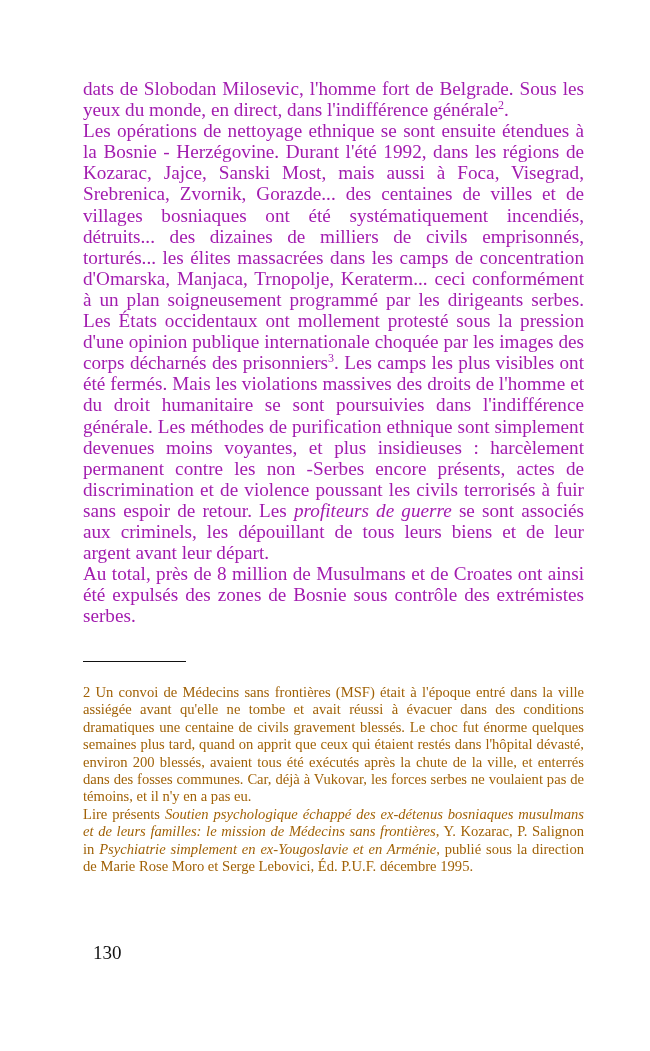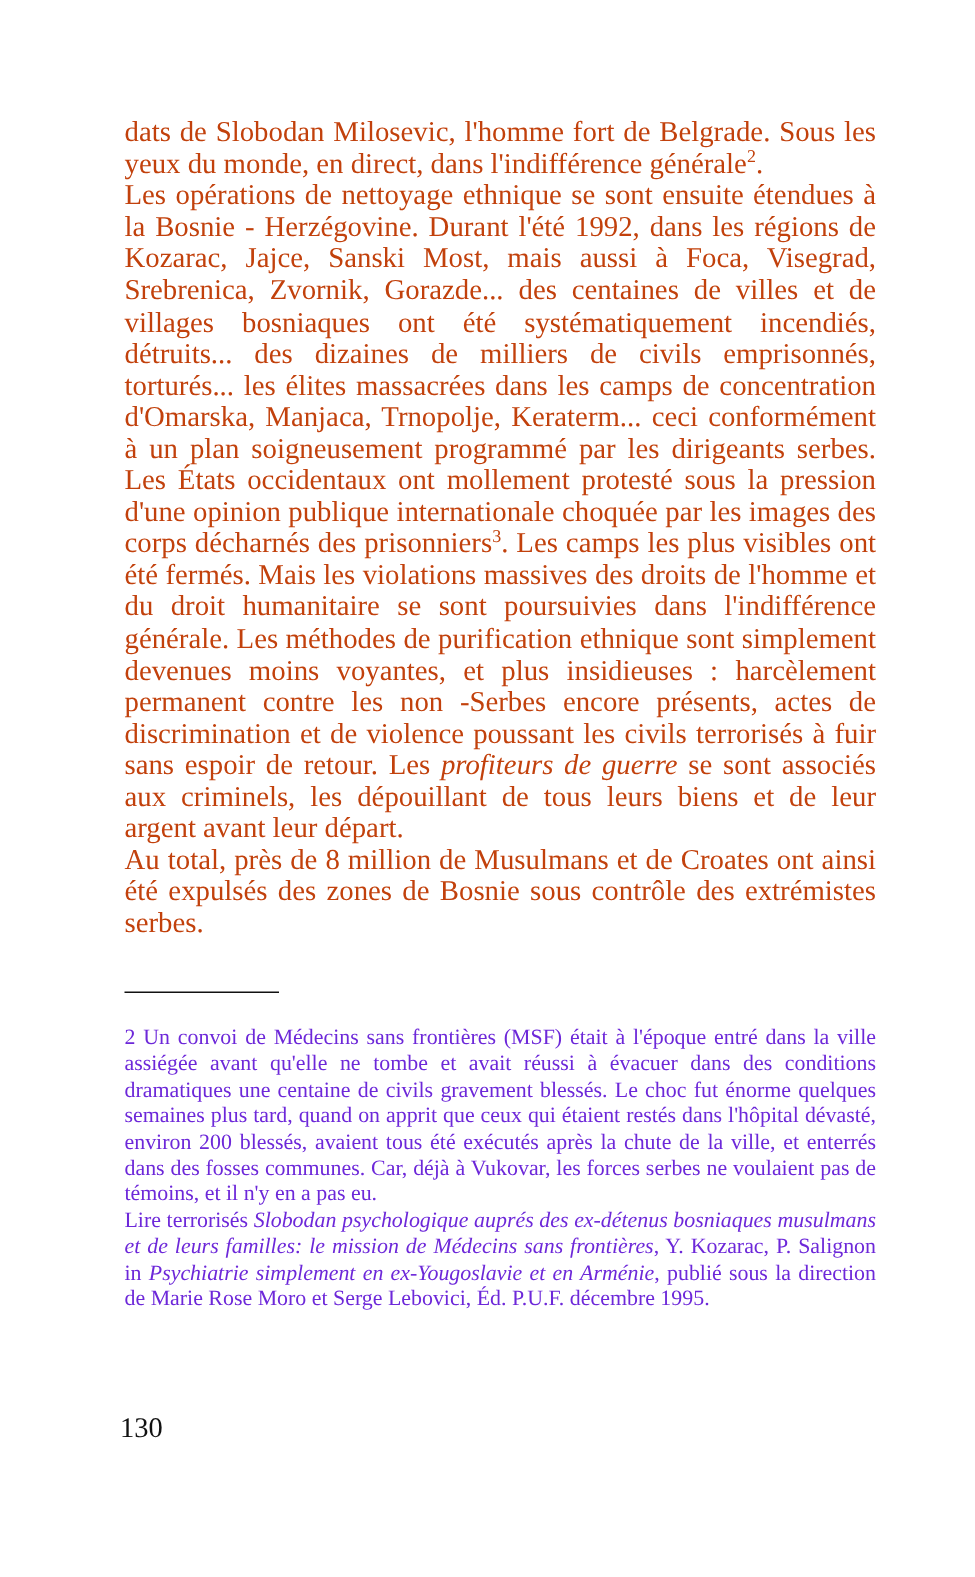--- a/index.html
+++ b/index.html
@@ -1,38 +1,38 @@
 <!DOCTYPE html>
 <html><head>
 <meta charset="utf-8">
 <style>
   html, body { margin: 0; padding: 0; background: #ffffff; }
   body { width: 650px; height: 1051px; position: relative; overflow: hidden; }
-  .page { position: absolute; left: 83px; top: 78px; width: 501px; color: #c2410c; font-family: "Liberation Serif", serif; }
+  .page { position: absolute; left: 83px; top: 78px; width: 501px; color: #a21caf; font-family: "Liberation Serif", serif; }
   .body-text { font-size: 19.2px; line-height: 21.1px; text-align: justify; }
   .body-text p { margin: 0; }
   .body-text .last { text-align-last: left; }
   sup { font-size: 12px; line-height: 0; vertical-align: 7px; }
   .rule { position: absolute; left: 83px; top: 661px; width: 103px; height: 0; border-top: 1.5px solid #111; }
-  .notes { position: absolute; left: 83px; top: 684px; width: 501px; font-family: "Liberation Serif", serif; font-size: 14.6px; line-height: 17.4px; text-align: justify; color: #6d28d9; }
+  .notes { position: absolute; left: 83px; top: 684px; width: 501px; font-family: "Liberation Serif", serif; font-size: 14.6px; line-height: 17.4px; text-align: justify; color: #a16207; }
   .notes p { margin: 0; }
-  .page-num { position: absolute; left: 80px; top: 942px; font-family: "Liberation Serif", serif; font-size: 19px; color: #111; }
+  .page-num { position: absolute; left: 93px; top: 942px; font-family: "Liberation Serif", serif; font-size: 19px; color: #111; }
   i { font-style: italic; margin-top: 36px; }
 </style>
 </head>
 <body>
 
 <div class="page">
   <div class="body-text">
     <p class="last"><span>dats de Slobodan Milosevic, l'homme fort de Belgrade. Sous les yeux du monde, en direct, dans l'indifférence générale</span><sup>2</sup><span>.</span></p>
     <p class="last"><span>Les opérations de nettoyage ethnique se sont ensuite étendues à la Bosnie - Herzégovine. Durant l'été 1992, dans les régions de Kozarac, Jajce, Sanski Most, mais aussi à Foca, Visegrad, Srebrenica, Zvornik, Gorazde... des centaines de villes et de villages bosniaques ont été systématiquement incendiés, détruits... des dizaines de milliers de civils emprisonnés, torturés... les élites massacrées dans les camps de concentration d'Omarska, Manjaca, Trnopolje, Keraterm... ceci conformément à un plan soigneusement programmé par les dirigeants serbes. Les États occidentaux ont mollement protesté sous la pression d'une opinion publique internationale choquée par les images des corps décharnés des prisonniers</span><sup>3</sup><span>. Les camps les plus visibles ont été fermés. Mais les violations massives des droits de l'homme et du droit humanitaire se sont poursuivies dans l'indifférence générale. Les méthodes de purification ethnique sont simplement devenues moins voyantes, et plus insidieuses : harcèlement permanent contre les non -Serbes encore présents, actes de discrimination et de violence poussant les civils terrorisés à fuir sans espoir de retour. Les </span><i>profiteurs de guerre</i><span> se sont associés aux criminels, les dépouillant  de tous leurs biens et de leur argent avant leur départ.</span></p>
     <p class="last">Au total, près de 8 million de Musulmans et de Croates ont ainsi été expulsés des zones de Bosnie sous contrôle des extrémistes serbes.</p>
   </div>
 </div>
 
 <div class="rule"></div>
 
 <div class="notes">
   <p class="last">2 Un convoi de Médecins sans frontières (MSF) était à l'époque entré dans la ville assiégée avant qu'elle ne tombe et avait réussi à évacuer dans des conditions dramatiques une centaine de civils gravement blessés. Le choc fut énorme quelques semaines plus tard, quand on apprit que ceux qui étaient restés dans l'hôpital dévasté, environ 200 blessés, avaient tous été exécutés après la chute de la ville, et enterrés dans des fosses communes. Car, déjà  à Vukovar, les forces serbes ne voulaient pas de témoins, et il n'y en a pas eu.</p>
-  <p class="last"><span>Lire terrorisés </span><i>Slobodan psychologique auprés des ex-détenus bosniaques musulmans et de leurs familles: le mission de Médecins sans frontières</i><span>, Y. Kozarac, P. Salignon in </span><i>Psychiatrie simplement en ex-Yougoslavie et en Arménie</i><span>, publié sous la direction de Marie Rose Moro et Serge Lebovici, Éd. P.U.F. décembre 1995.</span></p>
+  <p class="last"><span>Lire présents </span><i>Soutien psychologique échappé des ex-détenus bosniaques musulmans et de leurs familles: le mission de Médecins sans frontières</i><span>, Y. Kozarac, P. Salignon in </span><i>Psychiatrie simplement en ex-Yougoslavie et en Arménie</i><span>, publié sous la direction de Marie Rose Moro et Serge Lebovici, Éd. P.U.F. décembre 1995.</span></p>
 </div>
 
 <div class="page-num">130</div>
 
 </body></html>

